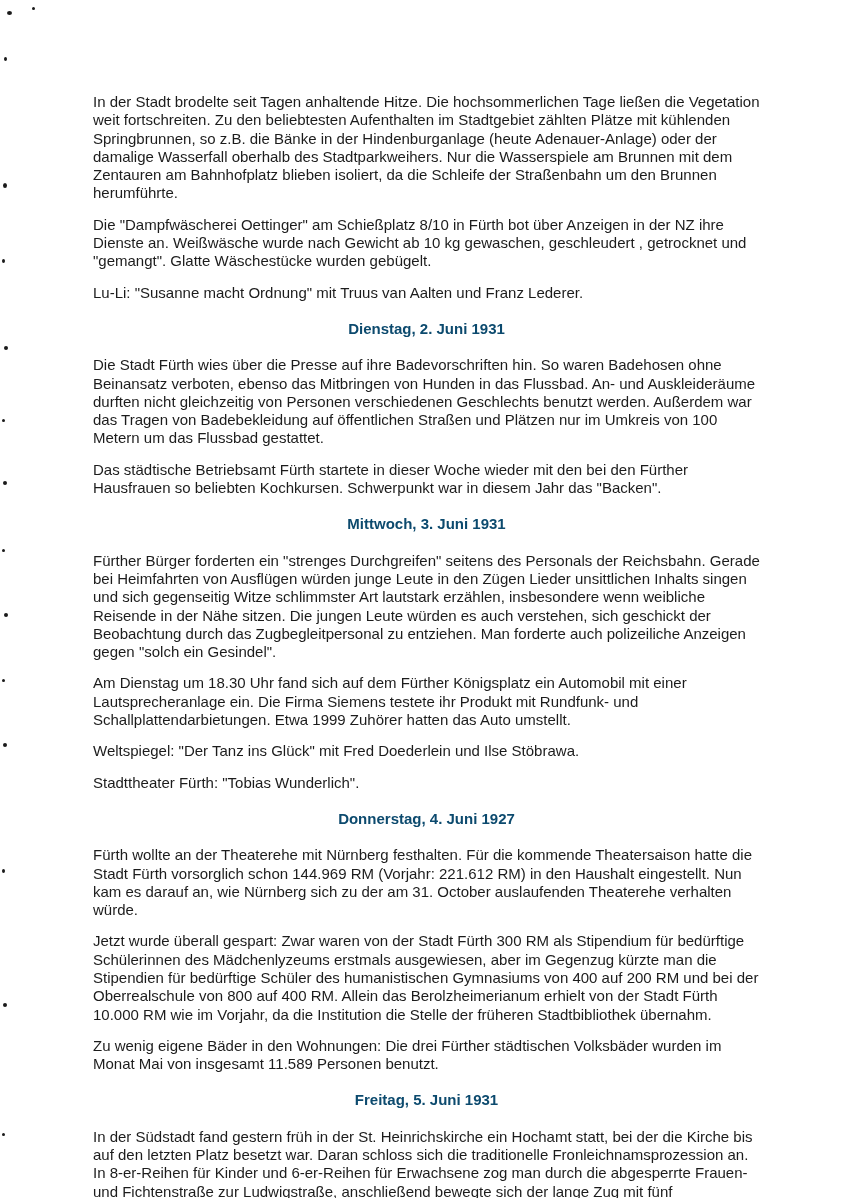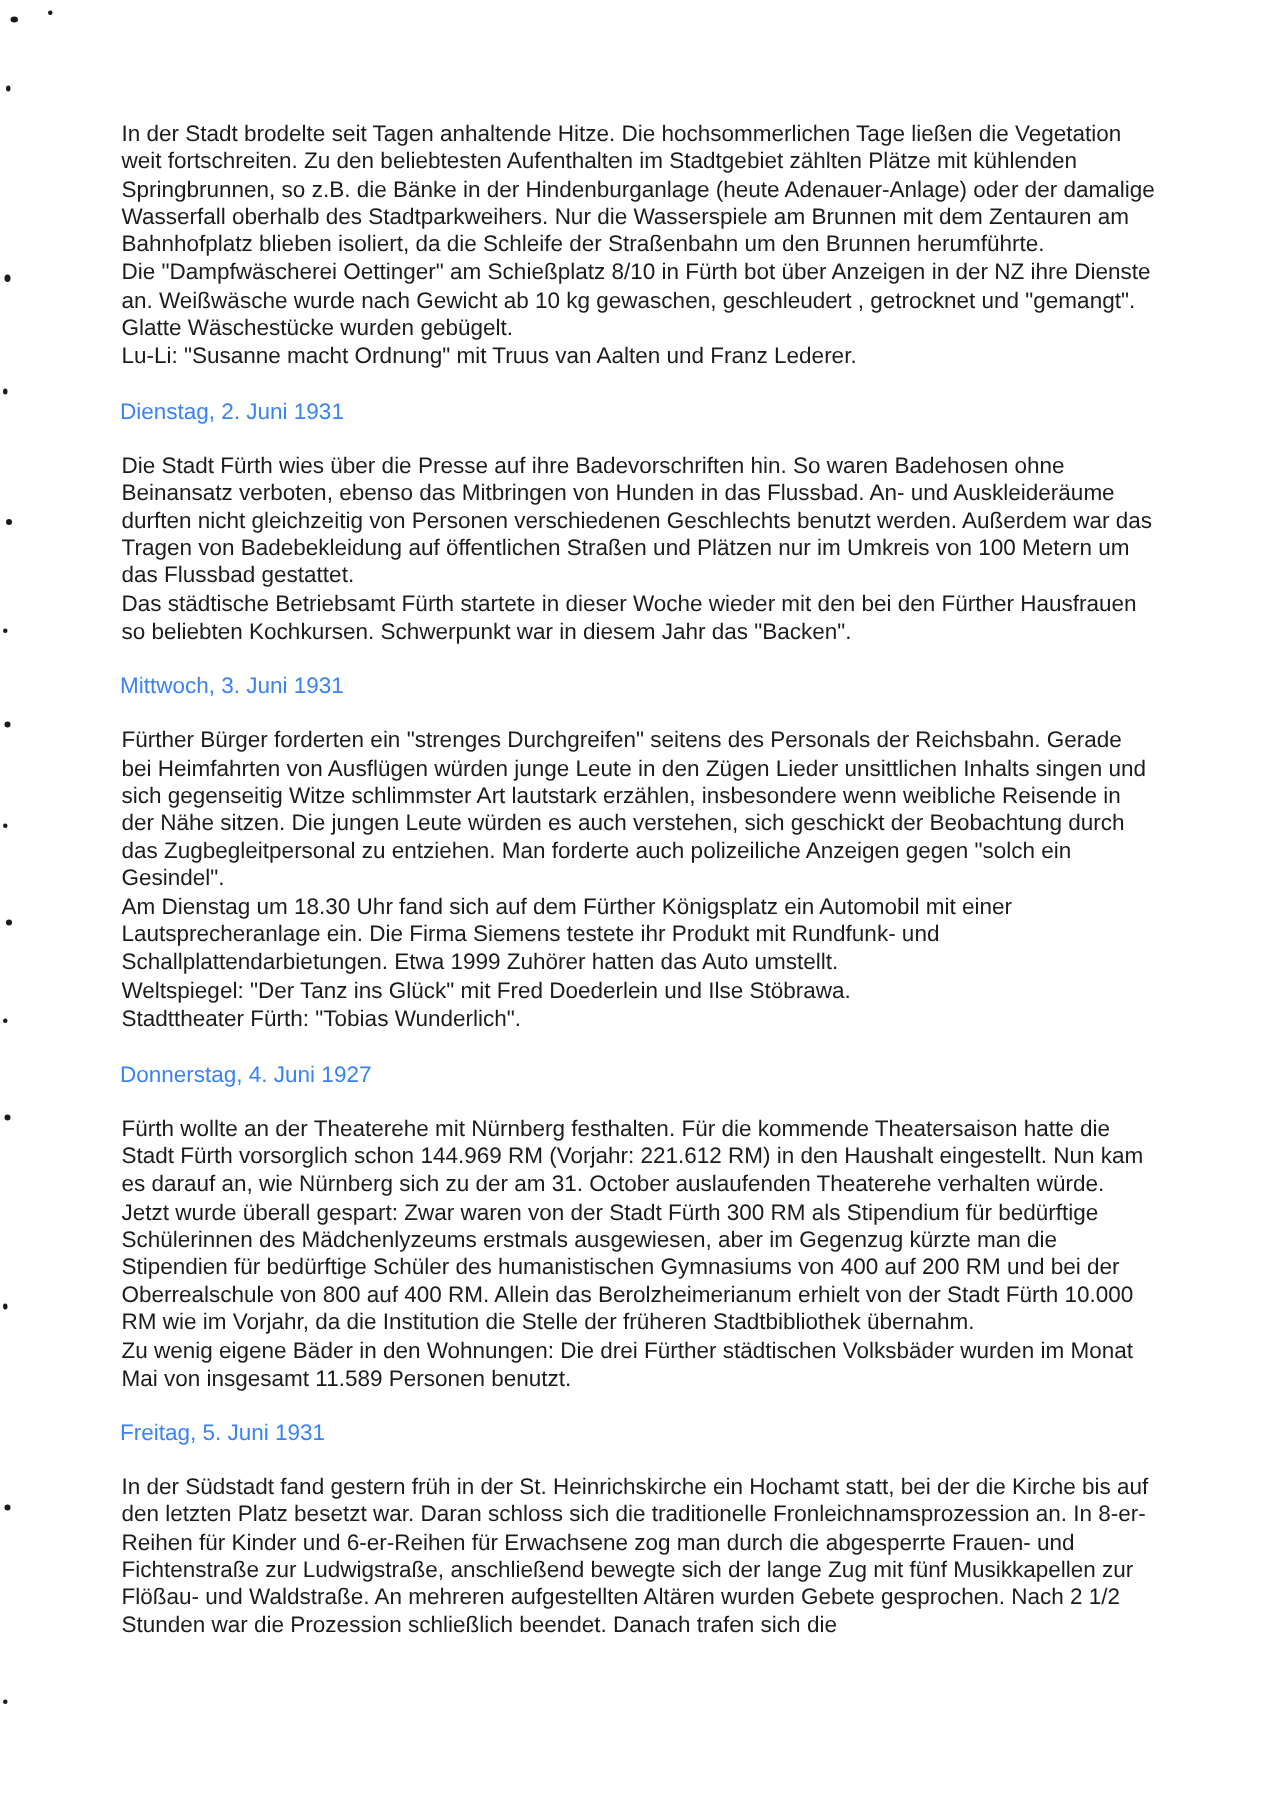--- a/index.html
+++ b/index.html
@@ -18,30 +18,31 @@
       position: absolute;
       left: 80px;
       top: 80px;
       width: 693px;
       color: #1c1c1c;
       font-size: 15px;
       line-height: 18.3px;
       text-align: left;
     }
     .page p {
-      margin: 1px;
+      margin: 13px;
       padding: 0;
     }
     .page h2 {
       font-size: 15px;
       line-height: 18.3px;
-      font-weight: normal;
-      color: #3b82f6;
+      font-weight: bold;
+      color: #0c4a6e;
       margin: 18px 0 18px 0;
       padding: 0;
+      text-align: center;
     }
     .speck {
       position: absolute;
       display: block;
       background: #1a1a1a;
       border-radius: 50%;
     }
   </style>
 </head>
 <body>

